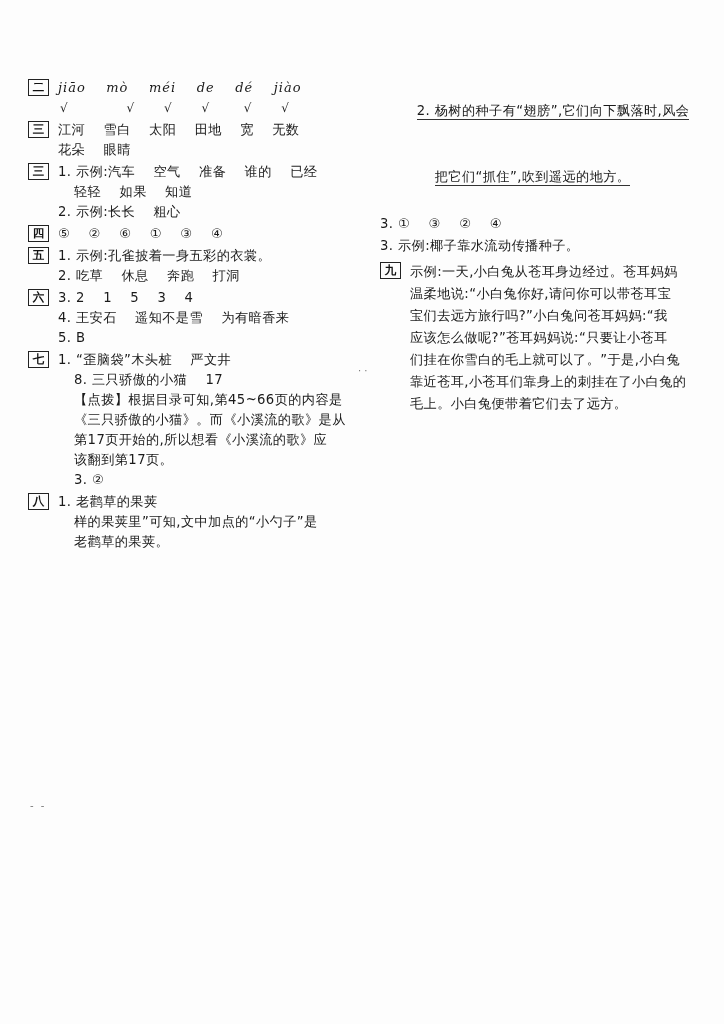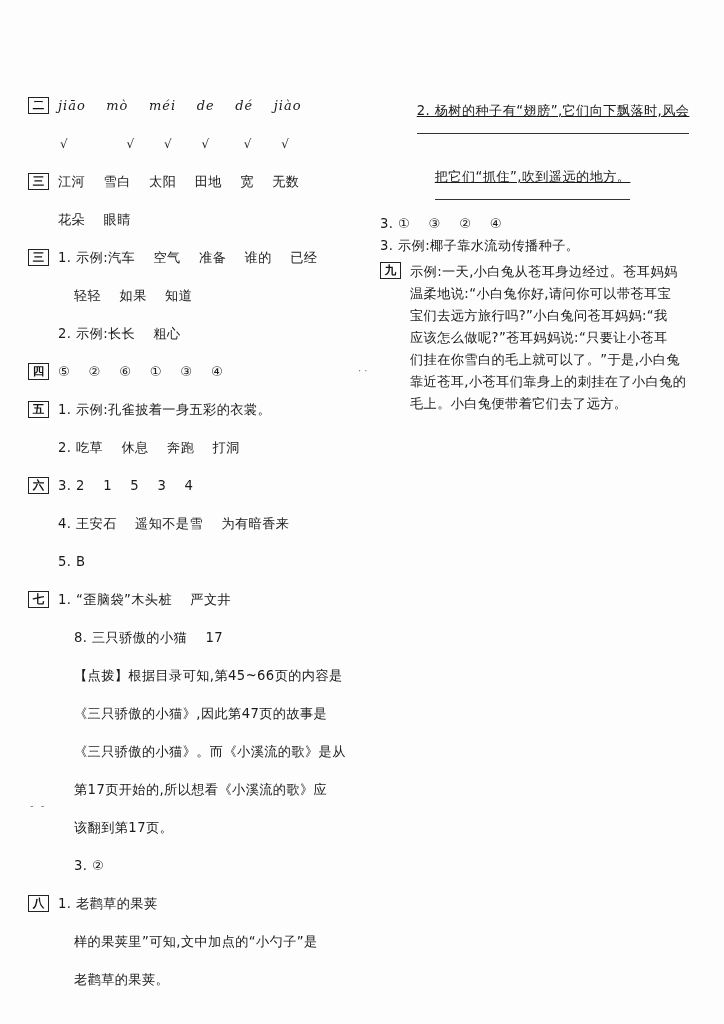--- a/index.html
+++ b/index.html
@@ -53,21 +53,20 @@
     font-weight: 700;
     color: #111;
     box-sizing: border-box;
     letter-spacing: 0;
   }
   .line {
     font-size: 13.2px;
     line-height: 20px;
     white-space: pre-wrap;
     letter-spacing: 0.4px;
-    margin-top: 18px;
   }
   .line.hang {
     padding-left: 16px;
   }
   .pinyin {
     font-size: 13px;
     letter-spacing: 1px;
     font-family: "DejaVu Serif", "Liberation Serif", serif;
     font-style: italic;
   }
@@ -77,22 +76,21 @@
     padding-left: 2px;
   }
   .rline {
     font-size: 13.2px;
     line-height: 22px;
     white-space: pre-wrap;
     letter-spacing: 0.4px;
   }
   .ul {
     border-bottom: 1px solid #333;
-    padding-bottom: 15px;
-    text-decoration: underline;
+    padding-bottom: 1px;
   }
   .right-block {
     position: relative;
     padding-left: 0;
     margin-bottom: 3px;
   }
   .right-indent {
     padding-left: 18px;
   }
   .mk-block {
@@ -149,21 +147,20 @@
       <div class="line">3. 2    1    5    3    4</div>
       <div class="line">4. 王安石    遥知不是雪    为有暗香来</div>
       <div class="line">5. B</div>
     </div>
 
     <div class="block">
       <div class="marker">七</div>
       <div class="line">1. “歪脑袋”木头桩    严文井</div>
       <div class="line hang">8. 三只骄傲的小猫    17</div>
       <div class="line hang">【点拨】根据目录可知,第45~66页的内容是</div>
-      <div class="line hang">《三只骄傲的小猫》,因此第47页的故事是</div>
       <div class="line hang">《三只骄傲的小猫》。而《小溪流的歌》是从</div>
       <div class="line hang">第17页开始的,所以想看《小溪流的歌》应</div>
       <div class="line hang">该翻到第17页。</div>
       <div class="line hang">3. ②</div>
     </div>
 
     <div class="block">
       <div class="marker">八</div>
       <div class="line">1. 老鹳草的果荚</div>
       <div class="line hang">样的果荚里”可知,文中加点的“小勺子”是</div>

